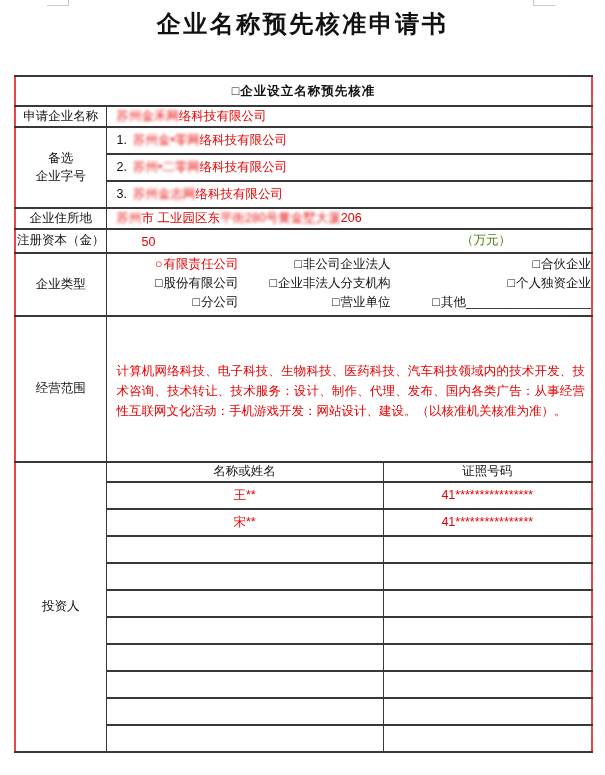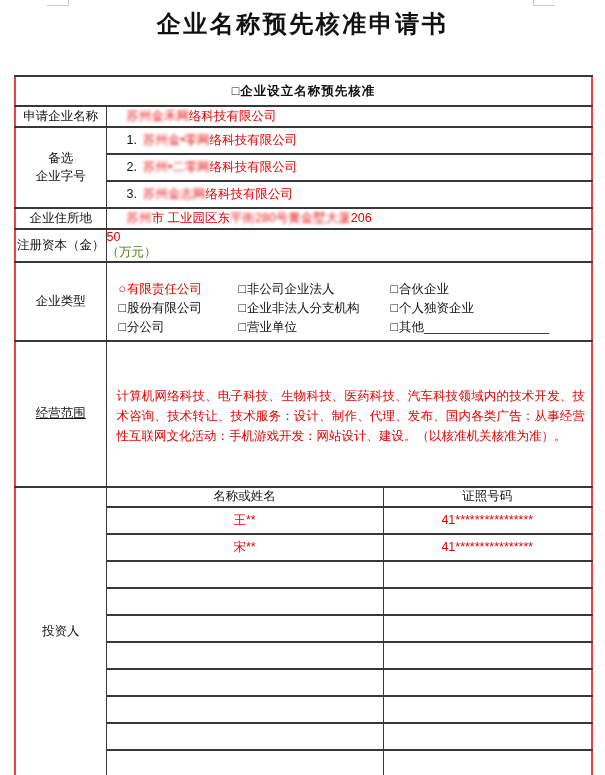--- a/index.html
+++ b/index.html
@@ -18,42 +18,42 @@
 
   table.form { position:absolute; left:14px; top:75px; width:577px;
     border-collapse:collapse; table-layout:fixed; }
   table.form { border:2px solid #ef4444; }
   table.form td { border:1px solid #383838; border-top-width:2px; border-bottom-width:2px;
     font-size:12.5px; color:#111; vertical-align:middle; overflow:hidden; }
 
   td.section-hdr { height:30px; text-align:center; font-size:15px; font-weight:bold;
     letter-spacing:1px; color:#000; }
   td.lbl { text-align:center; line-height:1.5; }
-  td.val { padding-left:20px; color:#e80000;margin-left:36px; }
+  td.val { padding-left:10px; color:#e80000;margin-left:36px; }
 
   .red { color:#e80000; }
   .blur { filter:blur(1.4px); opacity:.92; }
   .blur-lite { filter:blur(0.7px); }
 
   tr.r-applicant td { height:20px; }
   tr.r-alt td { height:27px; }
   tr.r-addr td { height:19px; }
   tr.r-cap td { height:24px; }
 
-  .cap-wrap { display:flex; justify-content:space-between; align-items:flex-start; padding-right:80px;flex-direction:column; }
+  .cap-wrap { display:flex; justify-content:space-between; align-items:flex-end; padding-left:35px; padding-right:80px; }
   .cap-unit { color:#4d7c0f; }
 
   tr.r-type td { height:60px; }
-  .type-grid { display:grid; grid-template-columns:120px 152px auto; row-gap:2px; padding:18px 0 4px 12px; }
+  .type-grid { display:grid; grid-template-columns:120px 152px auto; row-gap:2px; padding:2px 0 4px 12px;text-align:right; }
   .type-opt { white-space:nowrap; color:#111; }
   .type-opt .sym { margin-right:1px; }
   .type-opt.selected { color:#e80000; }
 
   tr.r-scope td { height:146px; vertical-align:top; }
-  tr.r-scope td.lbl { vertical-align:middle;text-decoration:underline; }
+  tr.r-scope td.lbl { vertical-align:middle; }
   .scope-text { padding:8px 6px 0 10px; color:#e80000; line-height:20px; text-align:justify;margin-top:36px; }
 
   tr.inv-hdr td { height:20px; text-align:center; }
   tr.inv-row td { height:27px; text-align:center; }
   tr.inv-row td.c-name, tr.inv-row td.c-id { color:#e80000; }
 
   .alt-num { color:#111; margin-right:6px; }
 </style>
 </head>
 <body>

